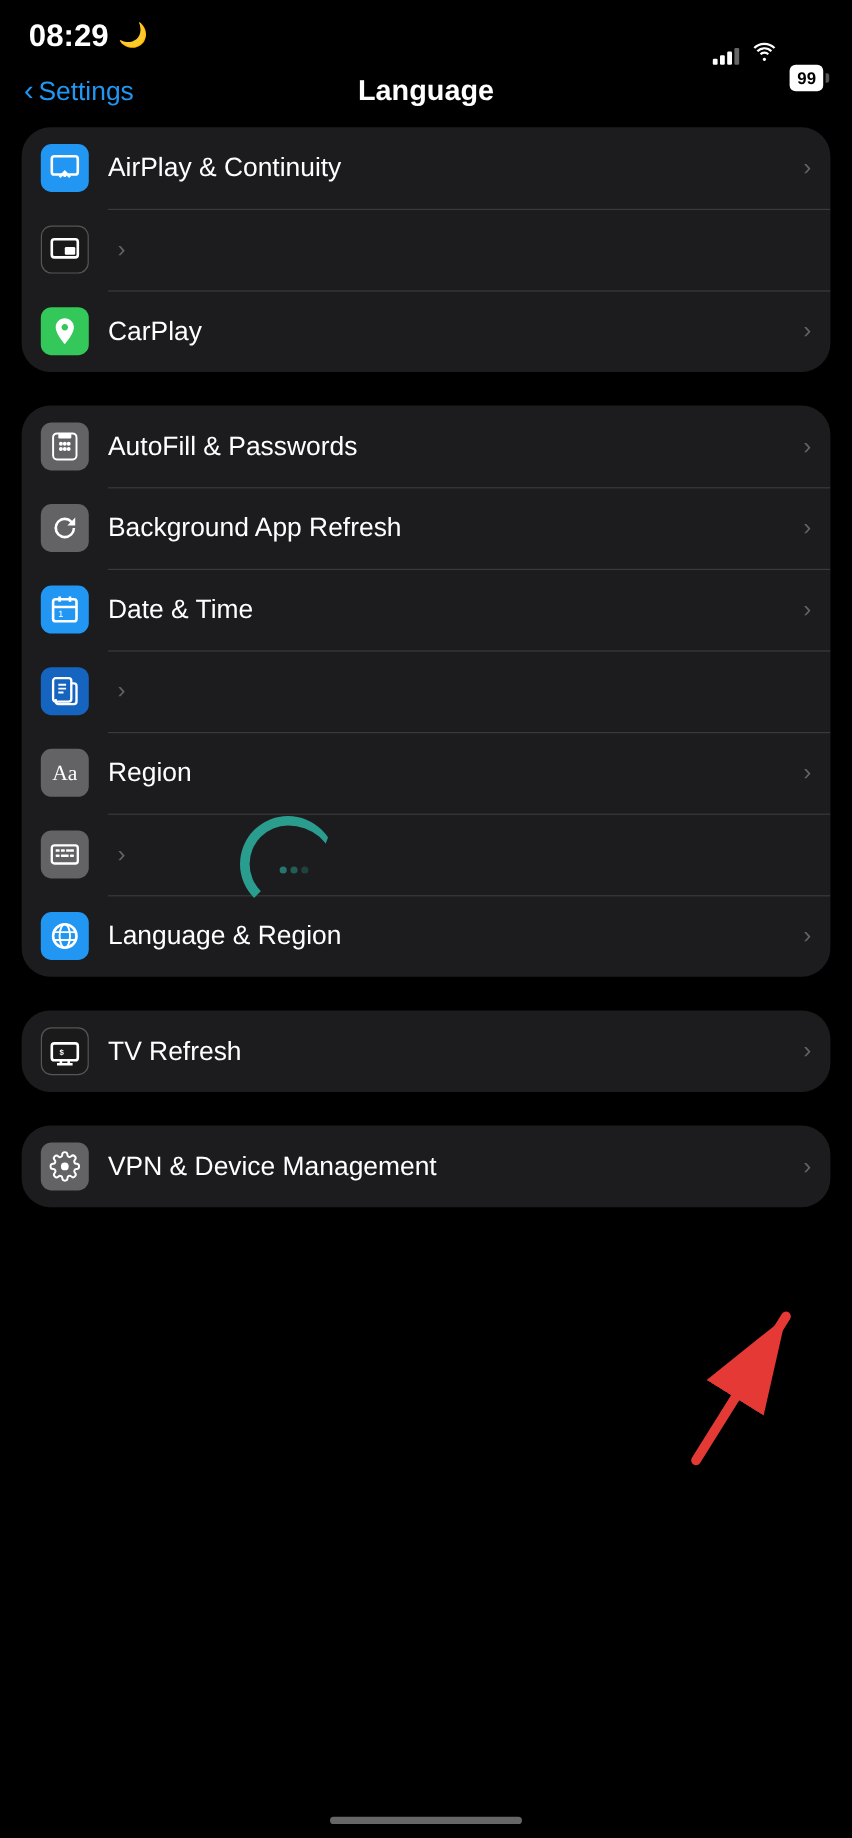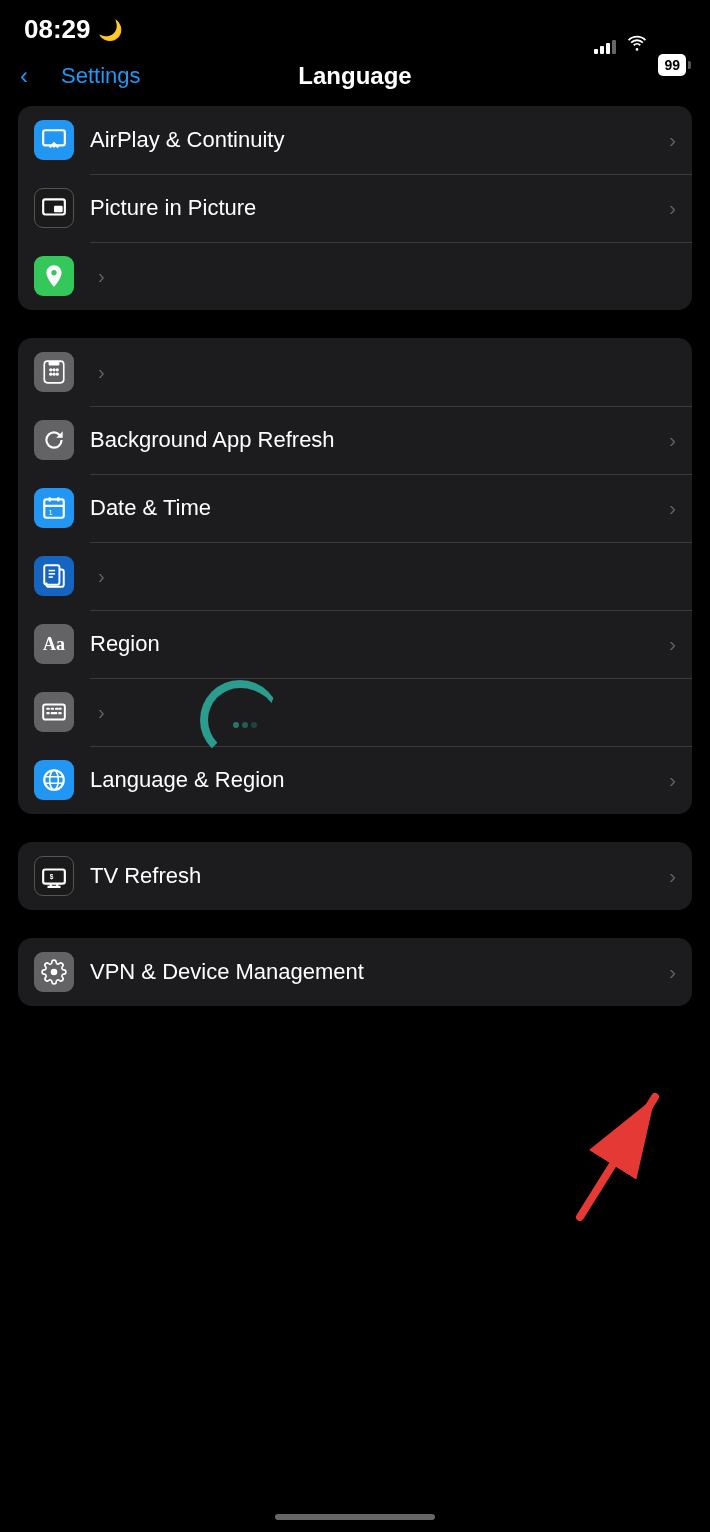--- a/index.html
+++ b/index.html
@@ -99,21 +99,21 @@
     .nav-title {
       font-size: 24px;
       font-weight: 700;
       color: #fff;
     }
 
     
     .settings-section {
       margin: 0 18px 28px 18px;
       background: #1c1c1e;
-      border-radius: 14px;
+      border-radius: 24px;
       overflow: hidden;
     }
 
     .settings-row {
       display: flex;
       align-items: center;
       padding: 0 16px;
       height: 68px;
       position: relative;
       cursor: pointer;
@@ -208,21 +208,21 @@
     </span>
     <div class="battery-container">
       <span>99</span>
     </div>
   </div>
 </div>
 
 <div class="nav-header">
   <div class="back-button">
     <span class="back-chevron">‹</span>
-    <span style="font-size:22px;color:#2196F3;margin-left:29px;">Settings</span>
+    <span style="font-size:22px;color:#2196F3;">Settings</span>
   </div>
   <span class="nav-title">Language</span>
 </div>
 
 <div class="settings-section">
 
   <div class="settings-row">
     <div class="row-icon icon-blue">
       <svg class="icon-svg" viewBox="0 0 24 24" fill="white">
         <rect x="2" y="3" width="20" height="14" rx="2" fill="none" stroke="white" stroke-width="2"></rect>
@@ -234,49 +234,50 @@
     <span class="row-chevron">›</span>
   </div>
 
   <div class="settings-row">
     <div class="row-icon icon-black">
       <svg class="icon-svg" viewBox="0 0 24 24" fill="none">
         <rect x="2" y="4" width="20" height="14" rx="2" stroke="white" stroke-width="2"></rect>
         <rect x="12" y="10" width="8" height="6" rx="1" fill="white"></rect>
       </svg>
     </div>
-    <span class="row-label">Picture in Picture</span>
     <span class="row-chevron">›</span>
   </div>
 
   <div class="settings-row">
     <div class="row-icon" style="background:#34C759;border-radius:9px;">
       <svg class="icon-svg" viewBox="0 0 24 24" fill="white">
         <path d="M12 2C8.13 2 5 5.13 5 9c0 5.25 7 13 7 13s7-7.75 7-13c0-3.87-3.13-7-7-7zm0 9.5c-1.38 0-2.5-1.12-2.5-2.5s1.12-2.5 2.5-2.5 2.5 1.12 2.5 2.5-1.12 2.5-2.5 2.5z"></path>
       </svg>
     </div>
+    <span class="row-label">CarPlay</span>
     <span class="row-chevron">›</span>
   </div>
 </div>
 
 <div class="settings-section">
 
   <div class="settings-row">
     <div class="row-icon icon-gray">
       <svg class="icon-svg" viewBox="0 0 24 24" fill="white">
         <rect x="7" y="2" width="10" height="4" rx="1" fill="white"></rect>
         <circle cx="9" cy="10" r="1.5" fill="white"></circle>
         <circle cx="12" cy="10" r="1.5" fill="white"></circle>
         <circle cx="15" cy="10" r="1.5" fill="white"></circle>
         <circle cx="9" cy="14" r="1.5" fill="white"></circle>
         <circle cx="12" cy="14" r="1.5" fill="white"></circle>
         <circle cx="15" cy="14" r="1.5" fill="white"></circle>
         <rect x="3" y="2" width="18" height="20" rx="3" fill="none" stroke="white" stroke-width="1.5"></rect>
       </svg>
     </div>
+    <span class="row-label">AutoFill &amp; Passwords</span>
     <span class="row-chevron">›</span>
   </div>
 
   <div class="settings-row">
     <div class="row-icon icon-gray">
       <svg class="icon-svg" viewBox="0 0 24 24" fill="white">
         <path d="M17.65 6.35A7.96 7.96 0 0 0 12 4a8 8 0 1 0 8 8h-2a6 6 0 1 1-1.76-4.24l-2.24 2.24H20V4l-2.35 2.35z"></path>
       </svg>
     </div>
     <span class="row-label">Background App Refresh</span>
@@ -304,21 +305,21 @@
         <line x1="7" y1="7" x2="13" y2="7" stroke="white" stroke-width="1.5"></line>
         <line x1="7" y1="10" x2="13" y2="10" stroke="white" stroke-width="1.5"></line>
         <line x1="7" y1="13" x2="11" y2="13" stroke="white" stroke-width="1.5"></line>
         <path d="M17 6h2a2 2 0 0 1 2 2v12a2 2 0 0 1-2 2H7a2 2 0 0 1-2-2v-2" stroke="white" stroke-width="1.8" fill="none"></path>
       </svg>
     </div>
     <span class="row-chevron">›</span>
   </div>
 
   <div class="settings-row">
-    <div class="row-icon icon-gray" style="font-size:18px;font-weight:700;color:white;font-family:serif;">
+    <div class="row-icon icon-gray" style="font-size:18px;font-weight:400;color:white;font-family:serif;">
       Aa
     </div>
     <span class="row-label">Region</span>
     <span class="row-chevron">›</span>
   </div>
 
   <div class="settings-row">
     <div class="row-icon icon-gray">
       <svg class="icon-svg" viewBox="0 0 24 24" fill="white">
         <rect x="2" y="5" width="20" height="14" rx="2" fill="none" stroke="white" stroke-width="1.8"></rect>

